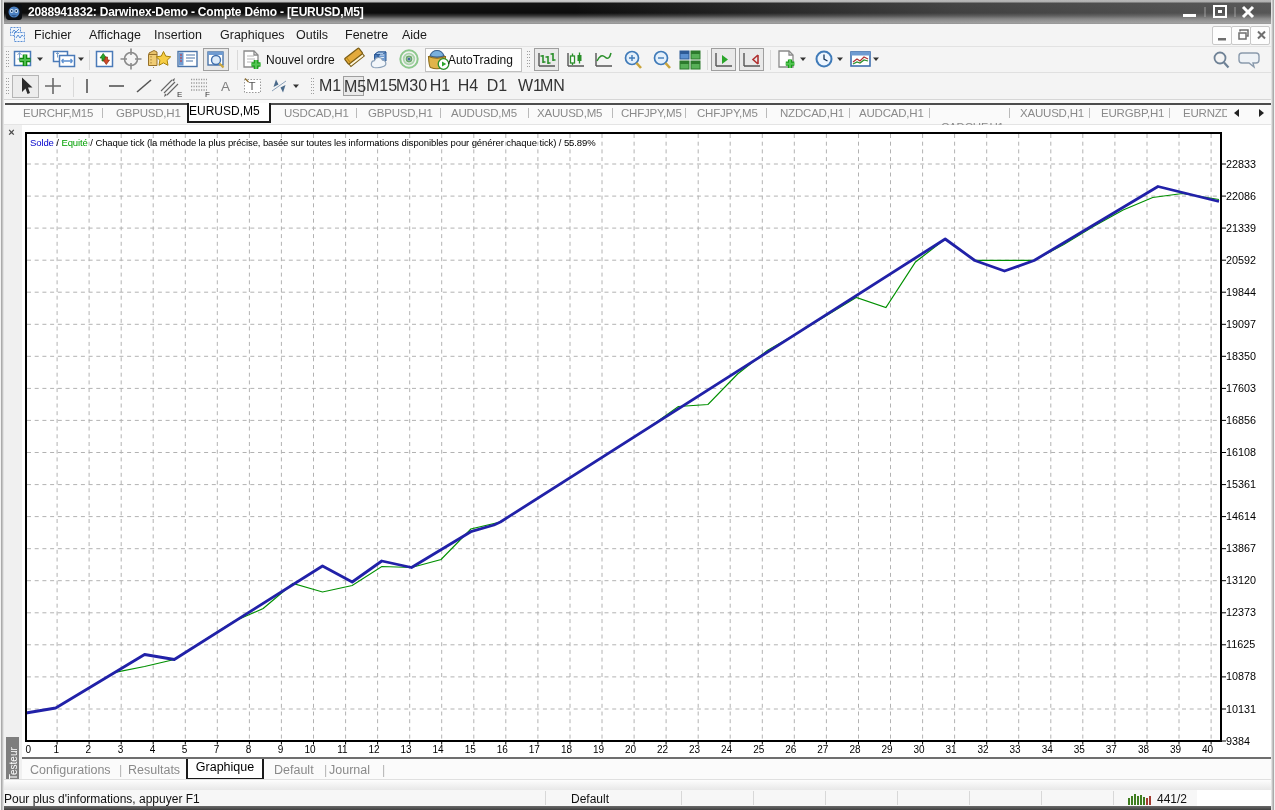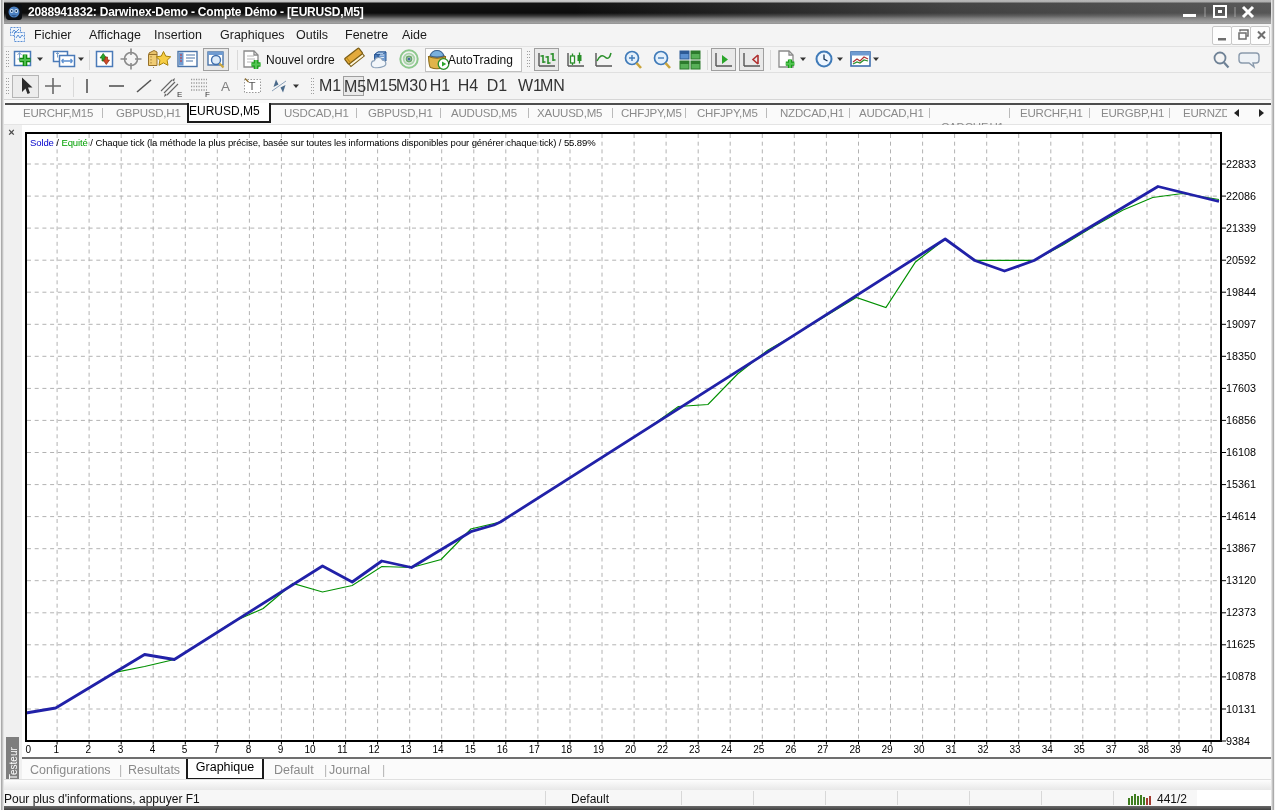--- a/index.html
+++ b/index.html
@@ -316,21 +316,21 @@
   <div class="ctab" style="left:621px;top:107px">CHFJPY,M5</div>
   <div class="ctabsep" style="left:684px;top:106px">|</div>
   <div class="ctab" style="left:697px;top:107px">CHFJPY,M5</div>
   <div class="ctabsep" style="left:765px;top:106px">|</div>
   <div class="ctab" style="left:780px;top:107px">NZDCAD,H1</div>
   <div class="ctabsep" style="left:848px;top:106px">|</div>
   <div class="ctab" style="left:859px;top:107px">AUDCAD,H1</div>
   <div class="ctabsep" style="left:928px;top:106px">|</div>
   <div class="ctab" style="left:941px;top:121px">CADCHF,H1</div>
   <div class="ctabsep" style="left:1008px;top:106px">|</div>
-  <div class="ctab" style="left:1020px;top:107px">EURCHF,H1</div>
+  <div class="ctab" style="left:1020px;top:107px">XAUUSD,H1</div>
   <div class="ctabsep" style="left:1088px;top:106px">|</div>
   <div class="ctab" style="left:1101px;top:107px">EURGBP,H1</div>
   <div class="ctabsep" style="left:1168px;top:106px">|</div>
   <div class="ctab" style="left:1183px;top:107px;width:44px;overflow:hidden;white-space:nowrap">EURNZD,H1</div>
   <svg class="abs" style="left:1231px;top:107px" width="40" height="12">
     <path d="M8 2 L3 6 L8 10 Z" fill="#222"></path>
     <path d="M28 2 L33 6 L28 10 Z" fill="#222"></path>
   </svg>
   <div class="abs" id="pane"></div>
   <svg class="abs" style="left:22px;top:125px" width="1253" height="632" font-family="Liberation Sans, sans-serif">

